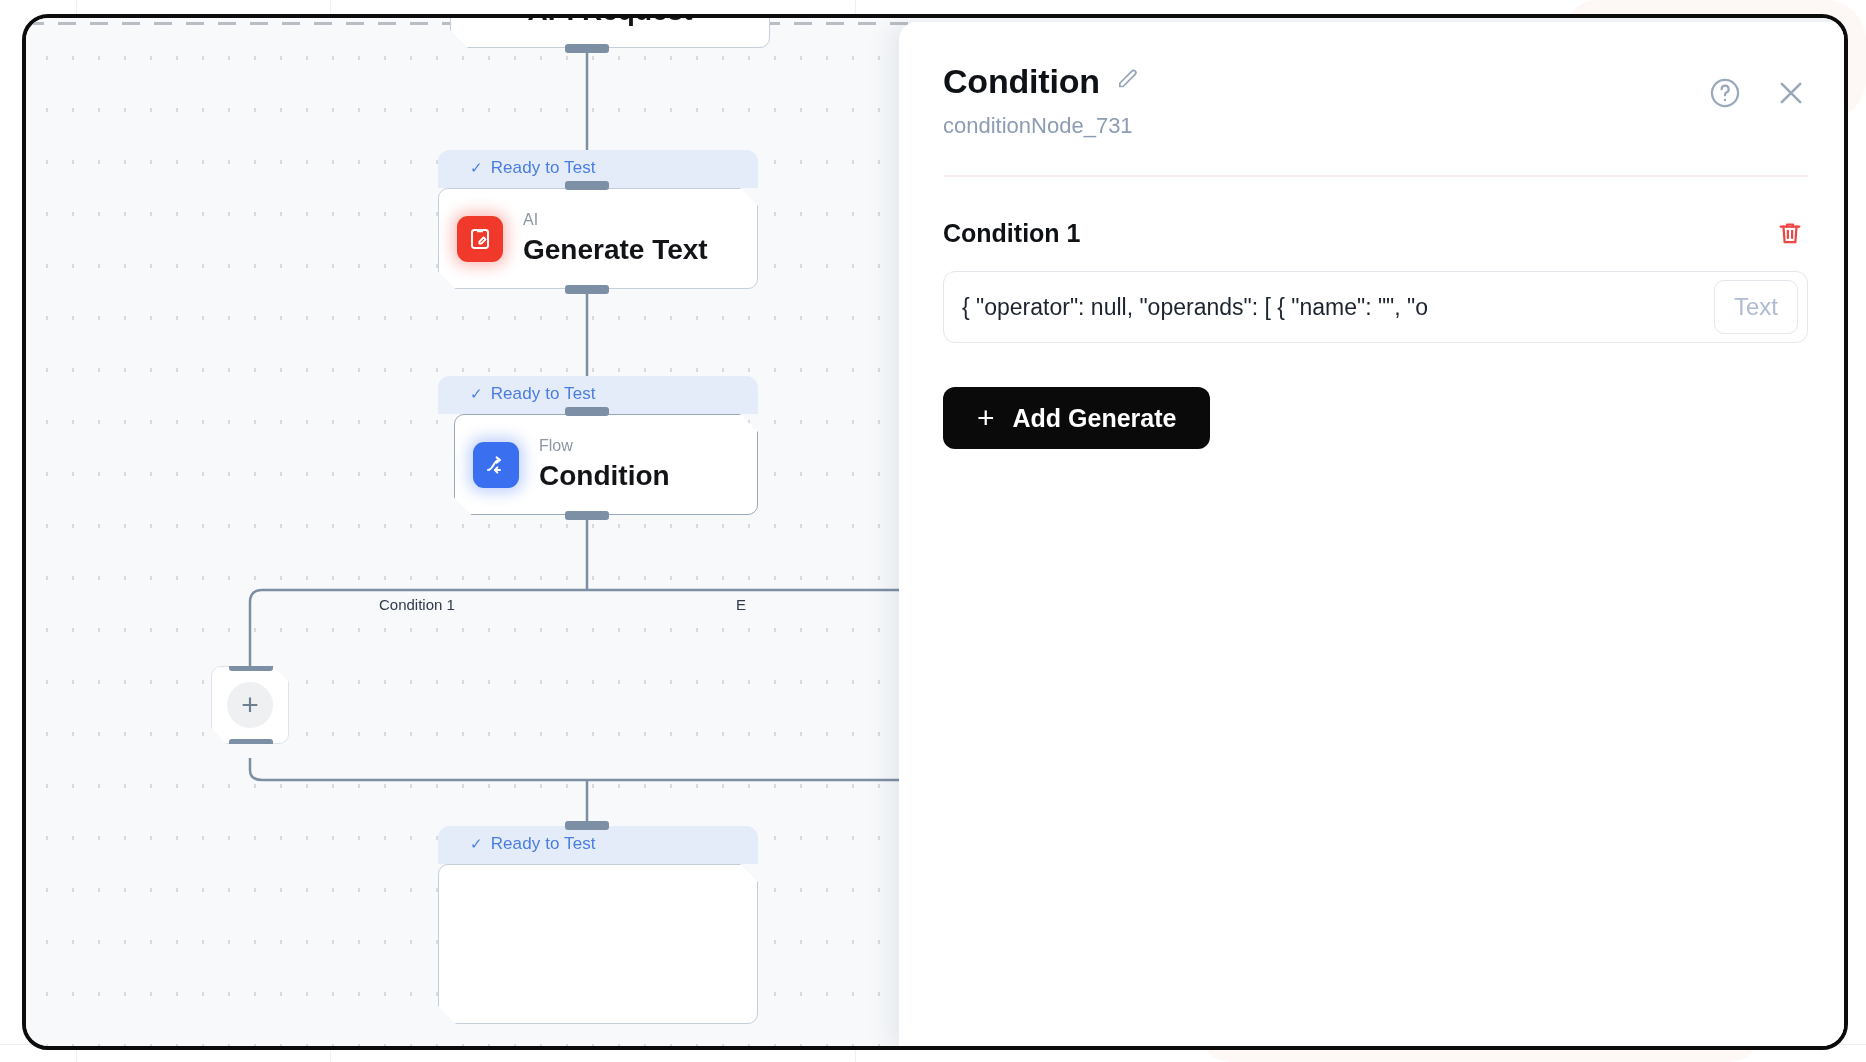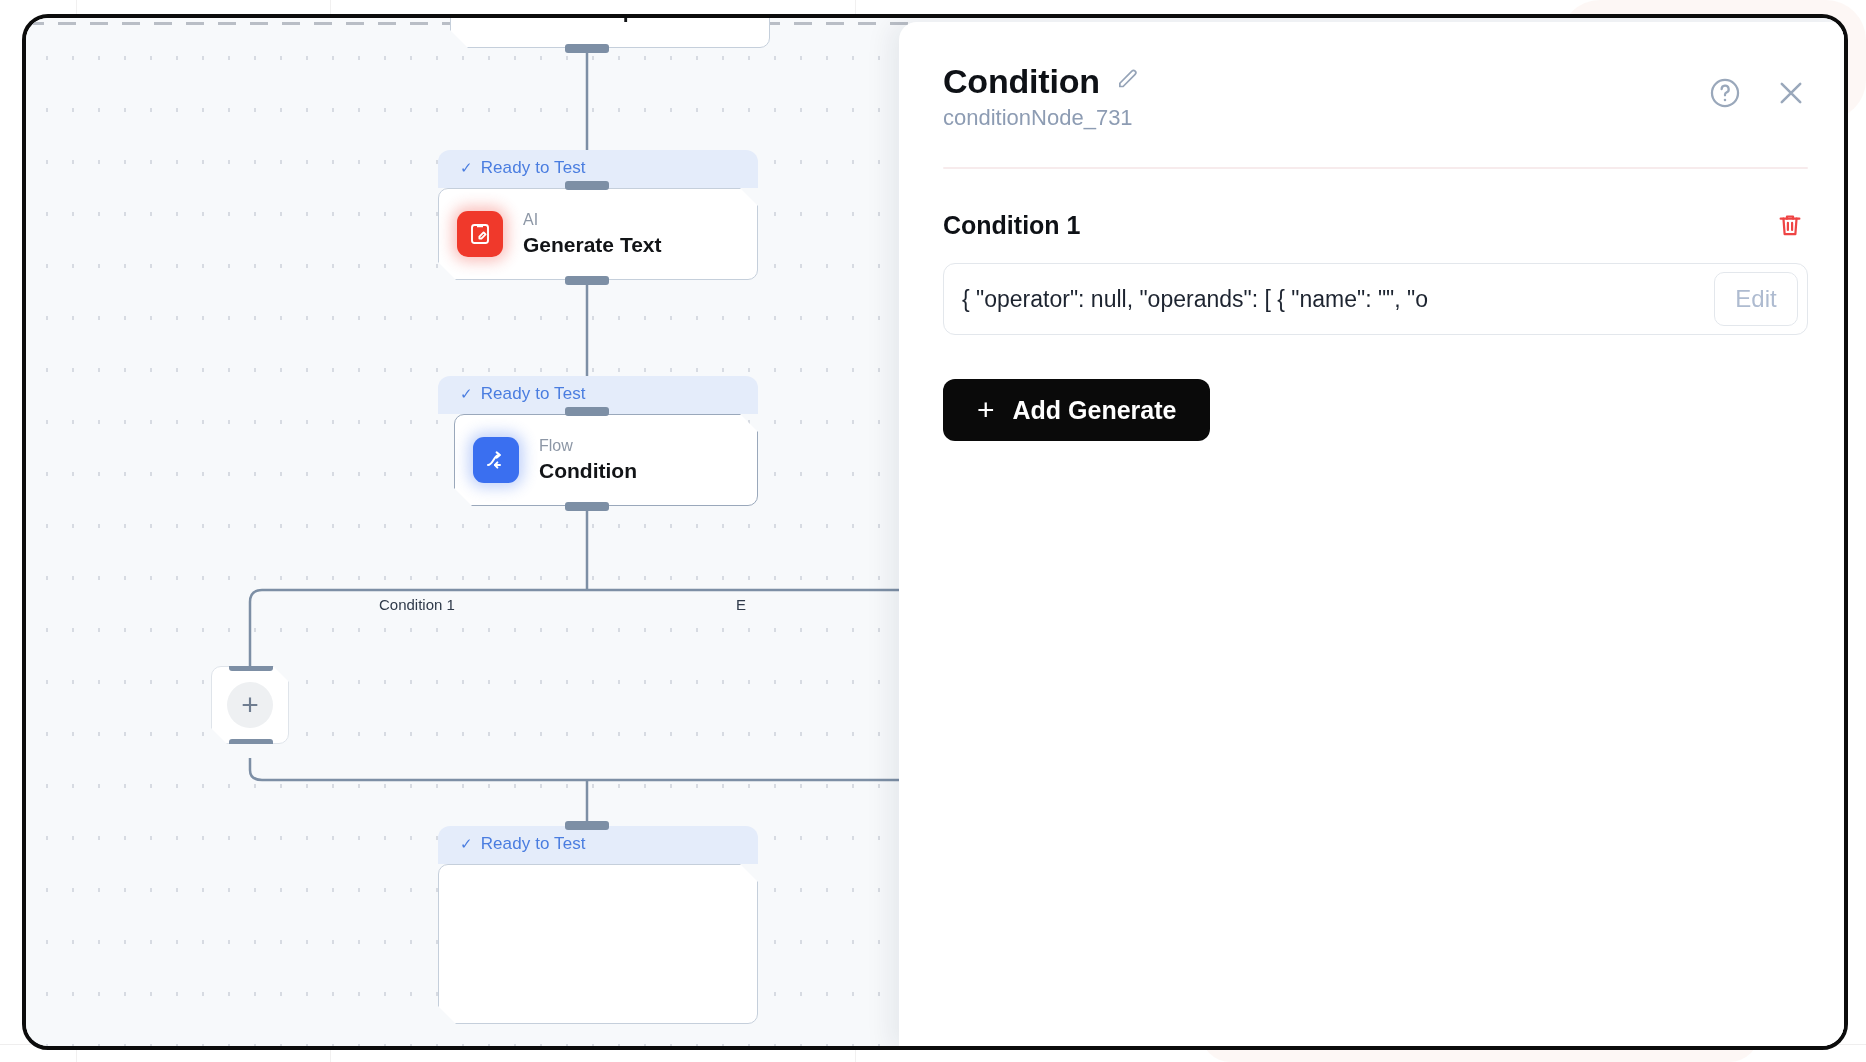--- a/index.html
+++ b/index.html
@@ -54,21 +54,21 @@
   }
 
   
   .edges { position: absolute; inset: 0; }
 
   
   .node { position: absolute; }
   .status-chip {
     background: #e4ecfa;
     border-radius: 12px 12px 0 0;
-    padding: 8px 0 10px 22px;
+    padding: 8px 0 10px 32px;
     font-size: 17px;
     color: #4a7de0;
     letter-spacing: .1px;
     white-space: nowrap;
   }
   .status-chip .tick { margin-right: 8px; font-size: 15px; }
   .node-card {
     background: #ffffff;
     border: 1.5px solid #c5cfdb;
     border-radius: 10px;
@@ -83,21 +83,21 @@
     width: 46px; height: 46px; border-radius: 11px;
     display: flex; align-items: center; justify-content: center;
     flex: 0 0 auto; margin-right: 20px;
   }
   .node-icon.ai   { background: #f0392b; box-shadow: 0 0 14px 5px rgba(240,57,43,.30); }
   .node-icon.flow { background: #3a6ff0; box-shadow: 0 0 14px 5px rgba(58,111,240,.30); }
   .node-text .kind {
     font-size: 16px; color: #8d97a6; line-height: 1.35;
   }
   .node-text .name {
-    font-size: 21px; color: #121417; font-weight: 700; line-height: 1.35;
+    font-size: 28px; color: #121417; font-weight: 700; line-height: 1.35;
   }
   .port {
     position: absolute; left: 50%; transform: translateX(-50%);
     width: 44px; height: 9px; border-radius: 3px; background: #7d8fa5;
   }
   .port.top { top: -5px; }
   .port.bot { bottom: -5px; }
 
   
   .plus-node {
@@ -134,21 +134,21 @@
     box-shadow: -10px 0 26px rgba(20,30,50,.07);
     padding: 40px 44px 0 44px;
   }
   .panel-head { position: relative; }
   .panel-title-row { display: flex; align-items: center; gap: 14px; }
   .panel-title {
     font-size: 34px; font-weight: 700; color: #0e1116; letter-spacing: -.2px;
   }
   .pencil-icon { display: block; }
   .panel-subtitle {
-    margin-top: 4px;
+    margin-top: 12px;
     font-size: 22px; color: #8d9cb3;
   }
   .panel-head-actions {
     position: absolute; right: 0; top: 14px;
     display: flex; align-items: center; gap: 32px;
   }
   .icon-btn { background: none; border: 0; cursor: pointer; line-height: 0; padding: 0; }
   .panel-divider {
     margin-top: 36px;
     height: 2px; background: #f7ebec; border-radius: 2px;
@@ -347,21 +347,21 @@
             <path d="M4 6.6h16"></path>
             <path d="M9.4 6.6V4.7h5.2v1.9"></path>
             <path d="M6.4 6.6l1 13.2h9.2l1-13.2"></path>
             <path d="M10.2 10.2v6M13.8 10.2v6"></path>
           </svg>
         </button>
       </div>
 
       <div class="cond-input-wrap">
         <div class="cond-input-value">{  "operator": null,  "operands": [    {      "name": "",     "o</div>
-        <button class="edit-btn">Edit</button>
+        <button class="edit-btn">Text</button>
       </div>
 
       <button class="add-cond-btn">
         <span class="plus">+</span>
         <span>Add Generate</span>
       </button>
     </div>
   </aside>
 </div>
 

